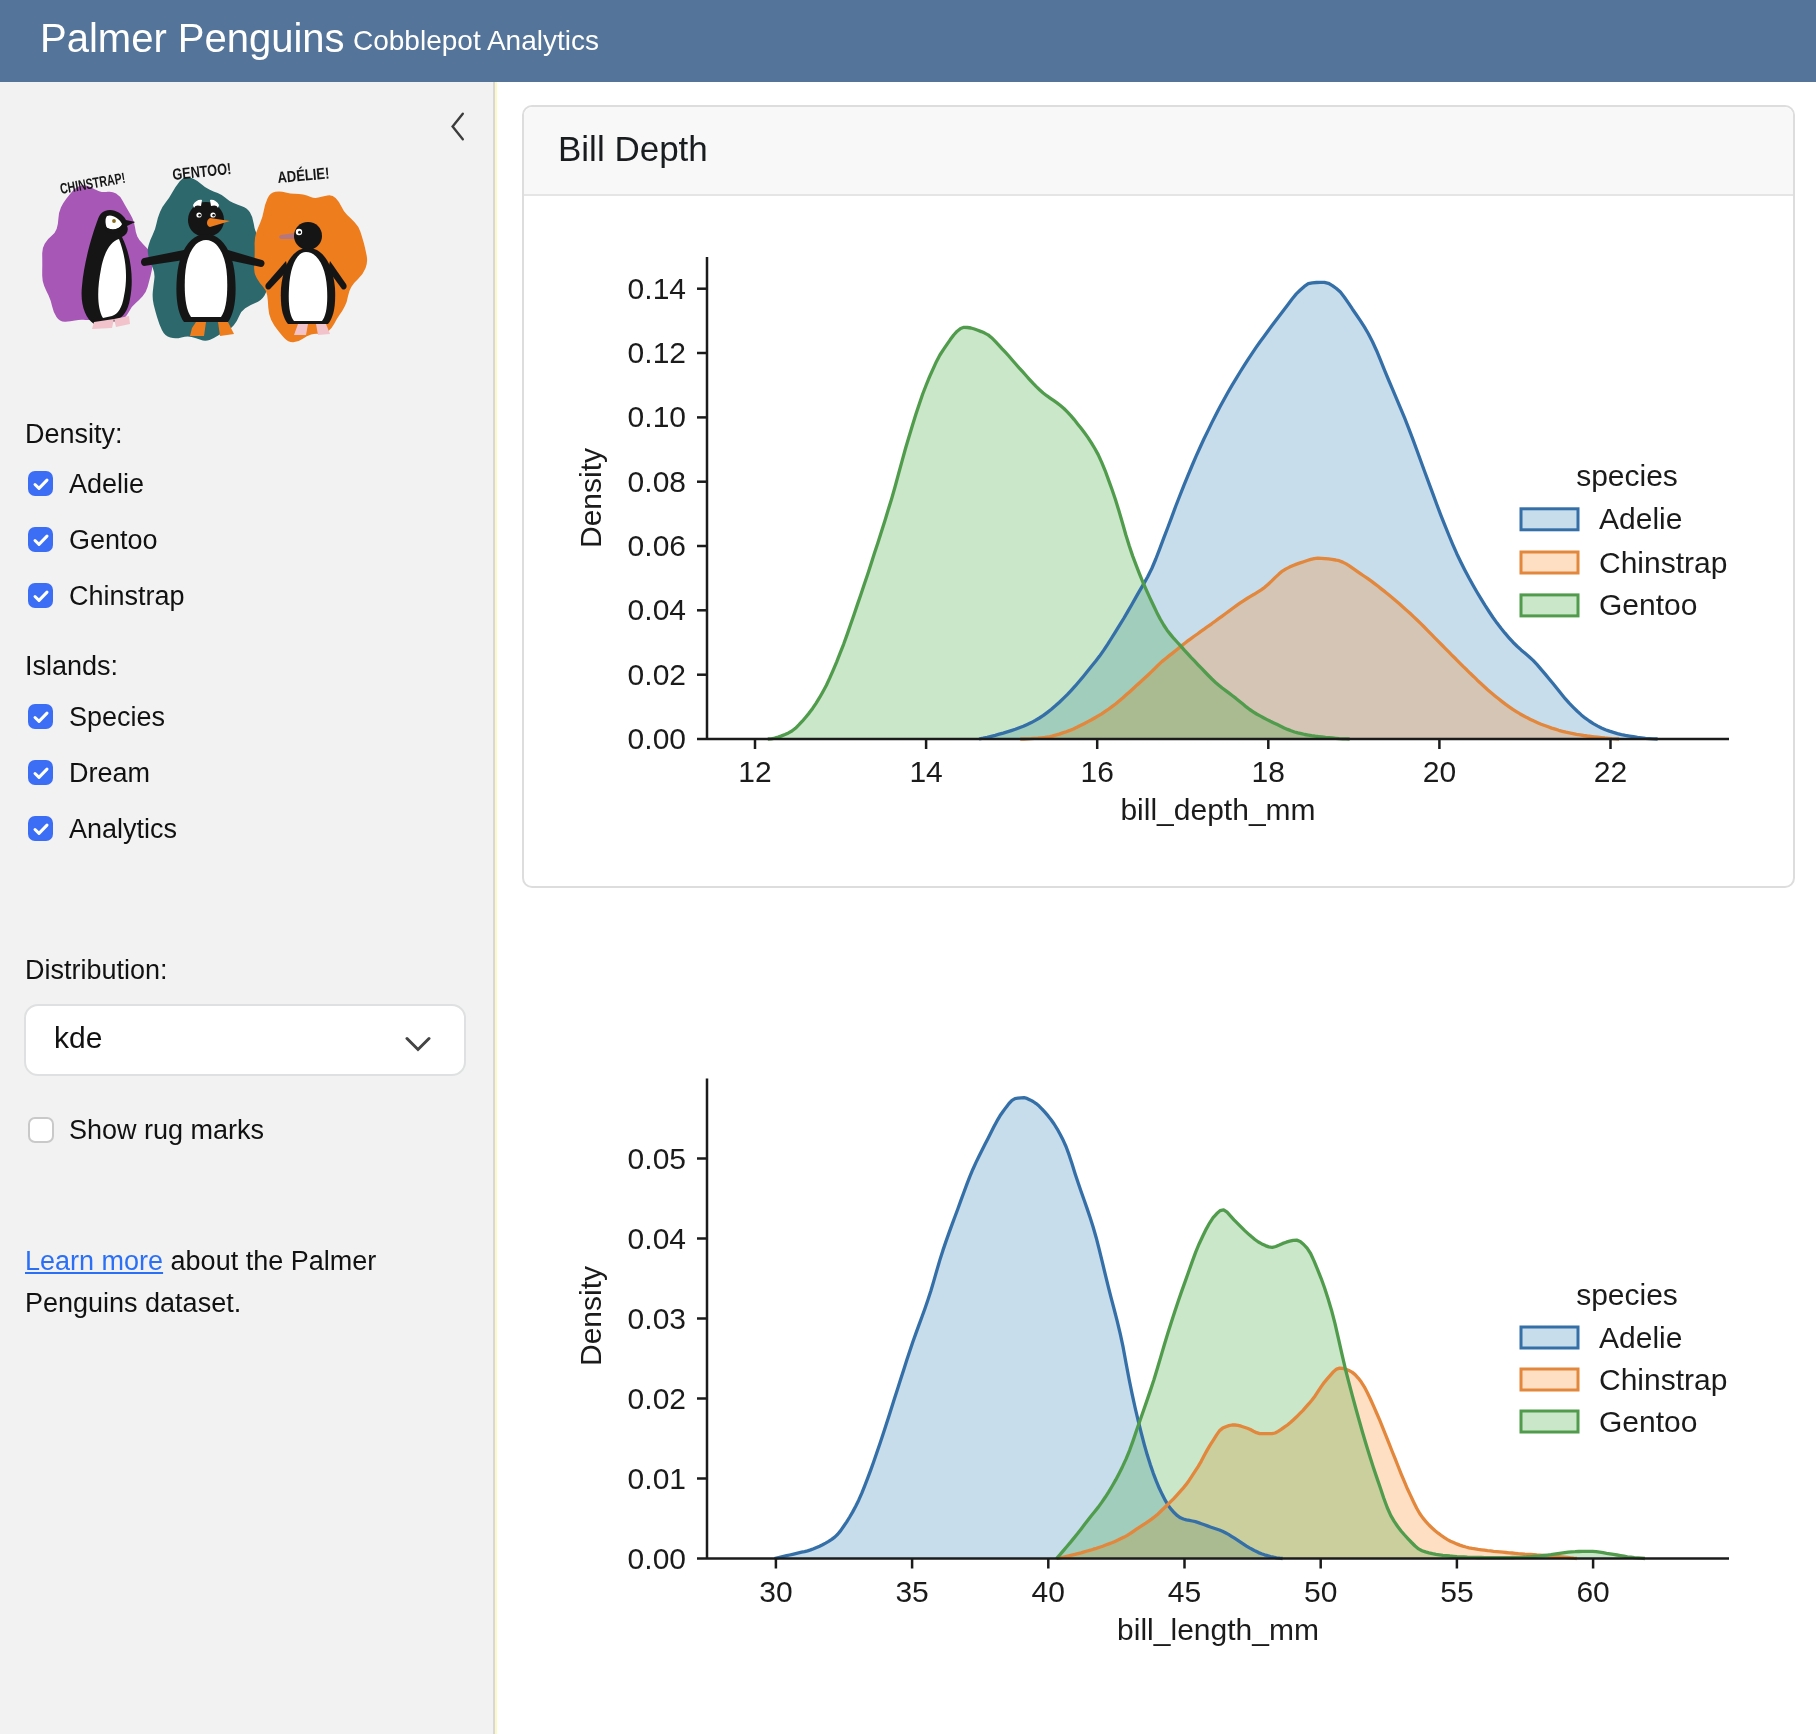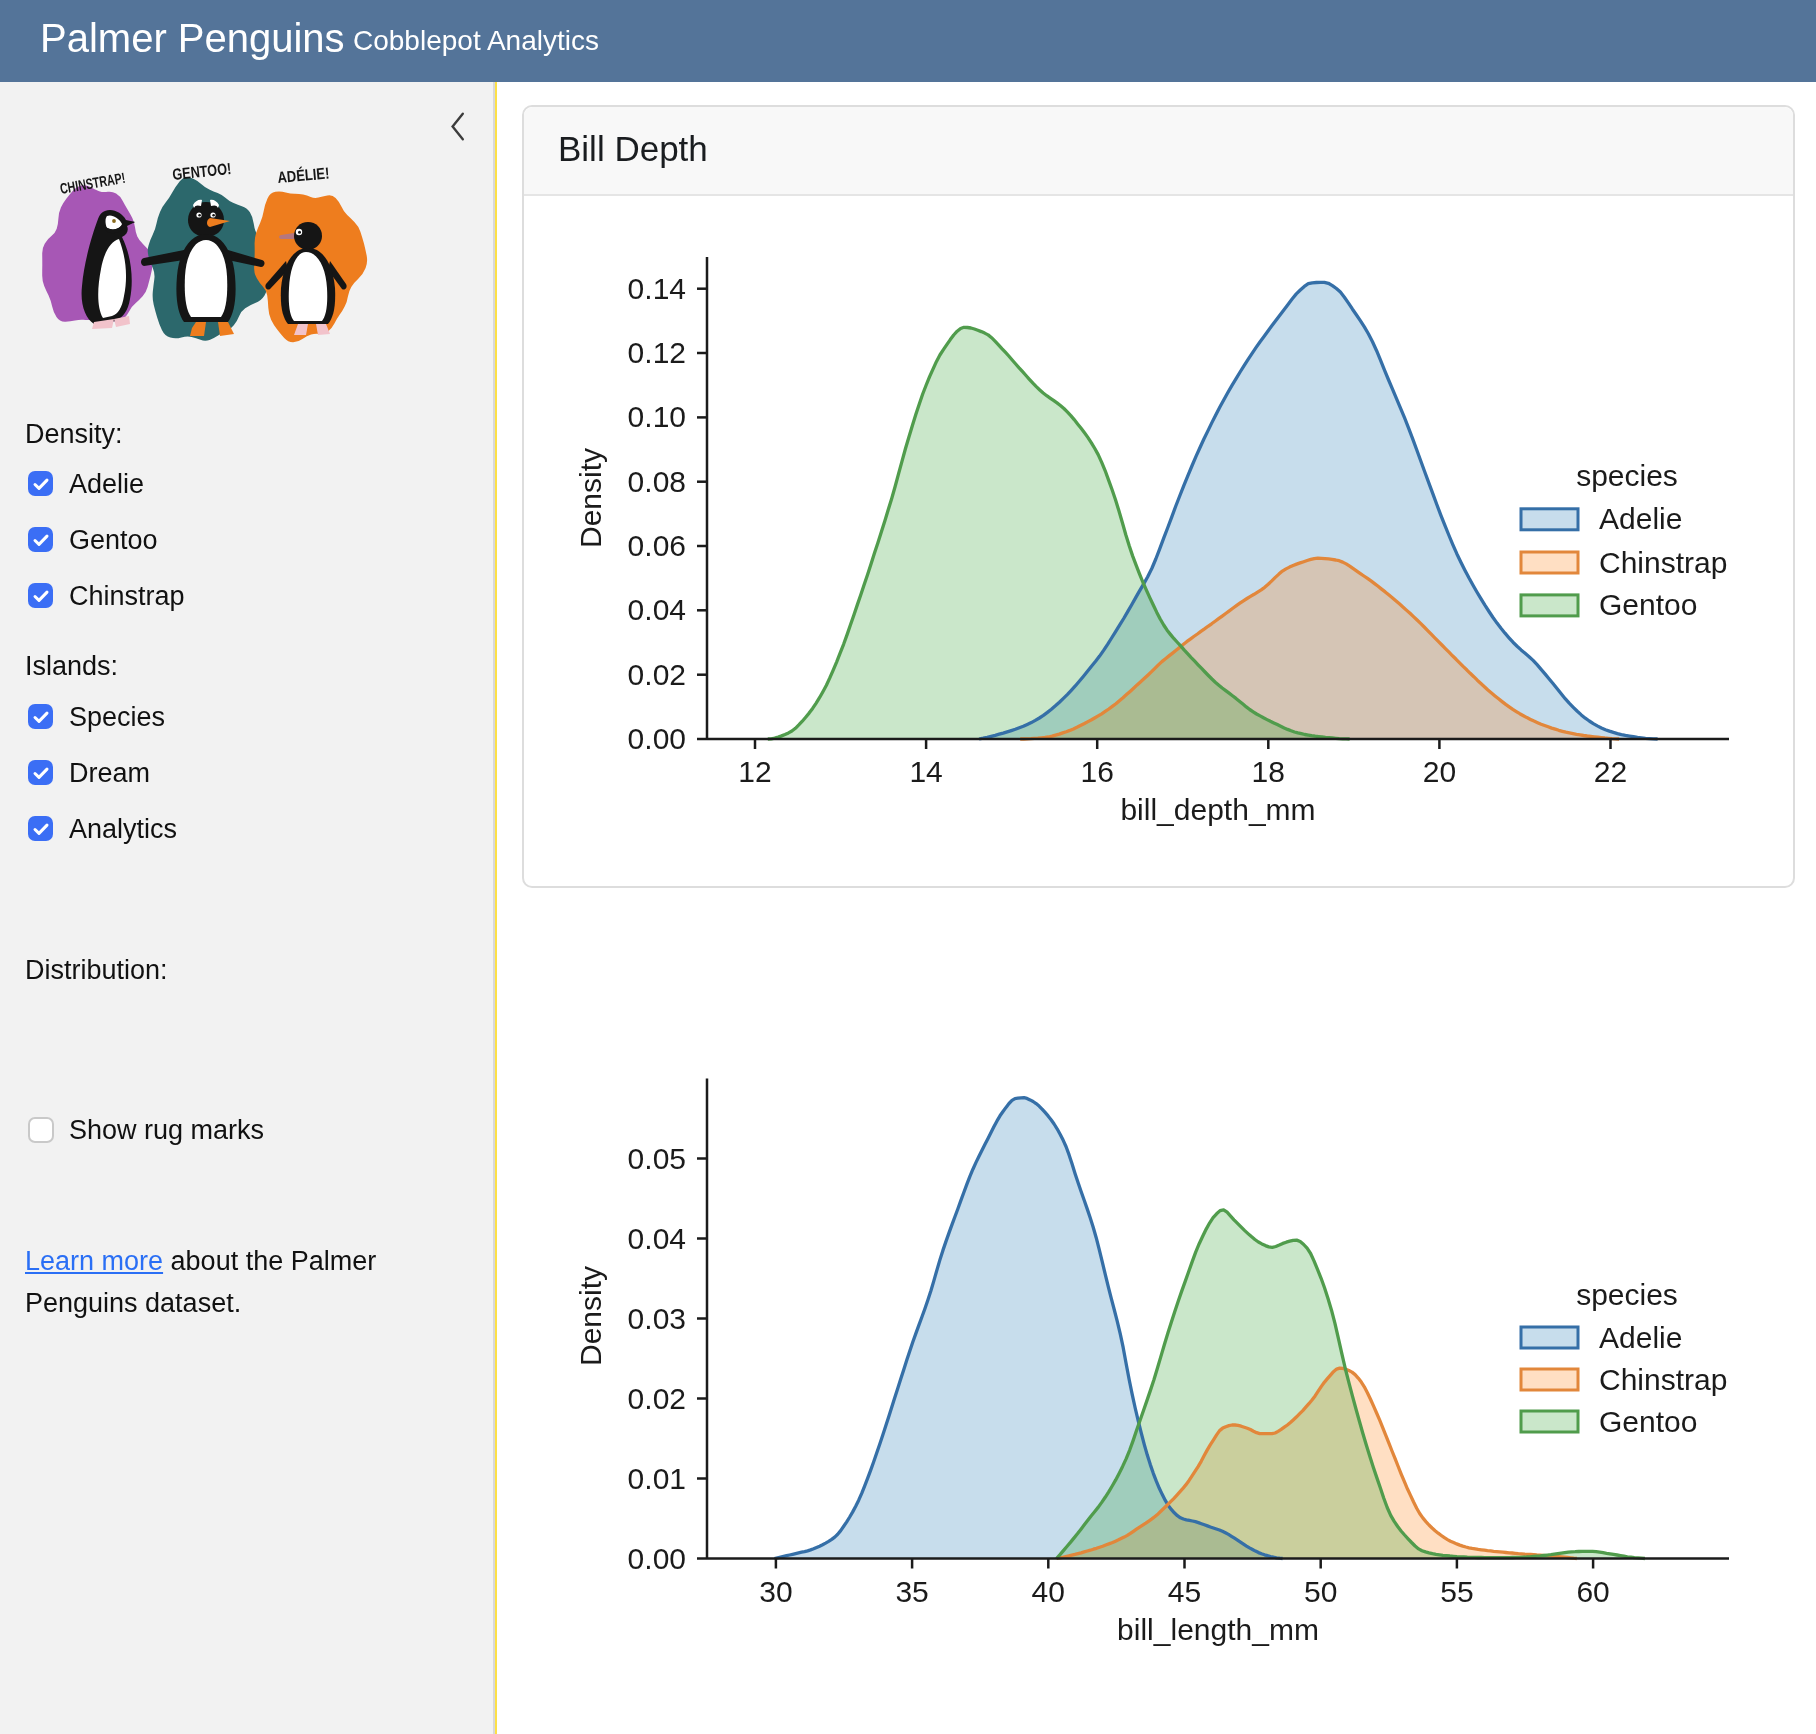--- a/index.html
+++ b/index.html
@@ -1,15 +1,15 @@
 <!DOCTYPE html>
 <html><head><meta charset="utf-8"><style>
 * { margin:0; padding:0; box-sizing:border-box; }
 html,body { width:1816px; height:1734px; font-family:"Liberation Sans",sans-serif; background:#fff; }
-#page { position:relative; width:1816px; height:1734px; overflow:hidden; background:#fde047; }
+#page { position:relative; width:1816px; height:1734px; overflow:hidden; background:#fef9c3; }
 #hdr { position:absolute; left:0; top:0; width:1816px; height:82px; background:#547499; }
 #hdr .t1 { position:absolute; left:40px; top:16px; font-size:40px; color:#fff; }
 #hdr .t2 { position:absolute; left:353px; top:25px; font-size:28px; color:#fff; }
 #sb { position:absolute; left:0; top:82px; width:495px; height:1652px; background:#f2f2f2; border-right:2px solid #d8d8d8; }
 #main { position:absolute; left:497px; top:82px; width:1319px; height:1652px; background:#fff; }
 .card { position:absolute; left:522px; width:1273px; background:#fff; border:2px solid #ddd; border-radius:10px; }
 .cardhdr { height:89px; background:#f8f8f8; border-bottom:2px solid #e5e5e5; border-radius:9px 9px 0 0;padding-left:8px; }
 .cardhdr span { position:absolute; left:34px; top:22px; font-size:35px; color:#1a1d20; }
 .plotsvg { position:absolute; font-family:"Liberation Sans",sans-serif; }
 .chev { position:absolute; left:450px; top:30px; width:15px; height:29px; }
@@ -127,20 +127,26 @@
     </div>
 <div class="ckrow" style="top:816px">
       <span class="ckbox">
         <svg viewBox="0 0 16 16" class="ckm">
           <path d="M3.2 8.4 L6.4 11.5 L12.8 4.9" fill="none" stroke="#fff" stroke-width="2.4" stroke-linecap="round" stroke-linejoin="round"></path>
         </svg>
       </span>
       <span class="cklab">Analytics</span>
     </div>
 <div class="sblab" style="top:955px">Distribution:</div>
+<div id="sel">
+      <span>kde</span>
+      <svg viewBox="0 0 26 16">
+        <path d="M2 2.5 L13 13.5 L24 2.5" fill="none" stroke="#444" stroke-width="3" stroke-linecap="round"></path>
+      </svg>
+    </div>
 <div class="ckempty" style="top:1117px"></div>
 <div class="cklab" style="position:absolute;left:69px;top:1115px;font-size:27px">Show rug marks</div>
 <div id="learn"><a>Learn more</a> about the Palmer<br>Penguins dataset.</div>
 <div id="main"></div>
 <div class="card" style="top:105px;height:783px">
       <div class="cardhdr">
         <span>Bill Depth</span>
       </div>
     </div>
 <svg class="plotsvg" style="left:522px;top:194px;width:1273px;height:694px" viewBox="522 194 1273 694">

